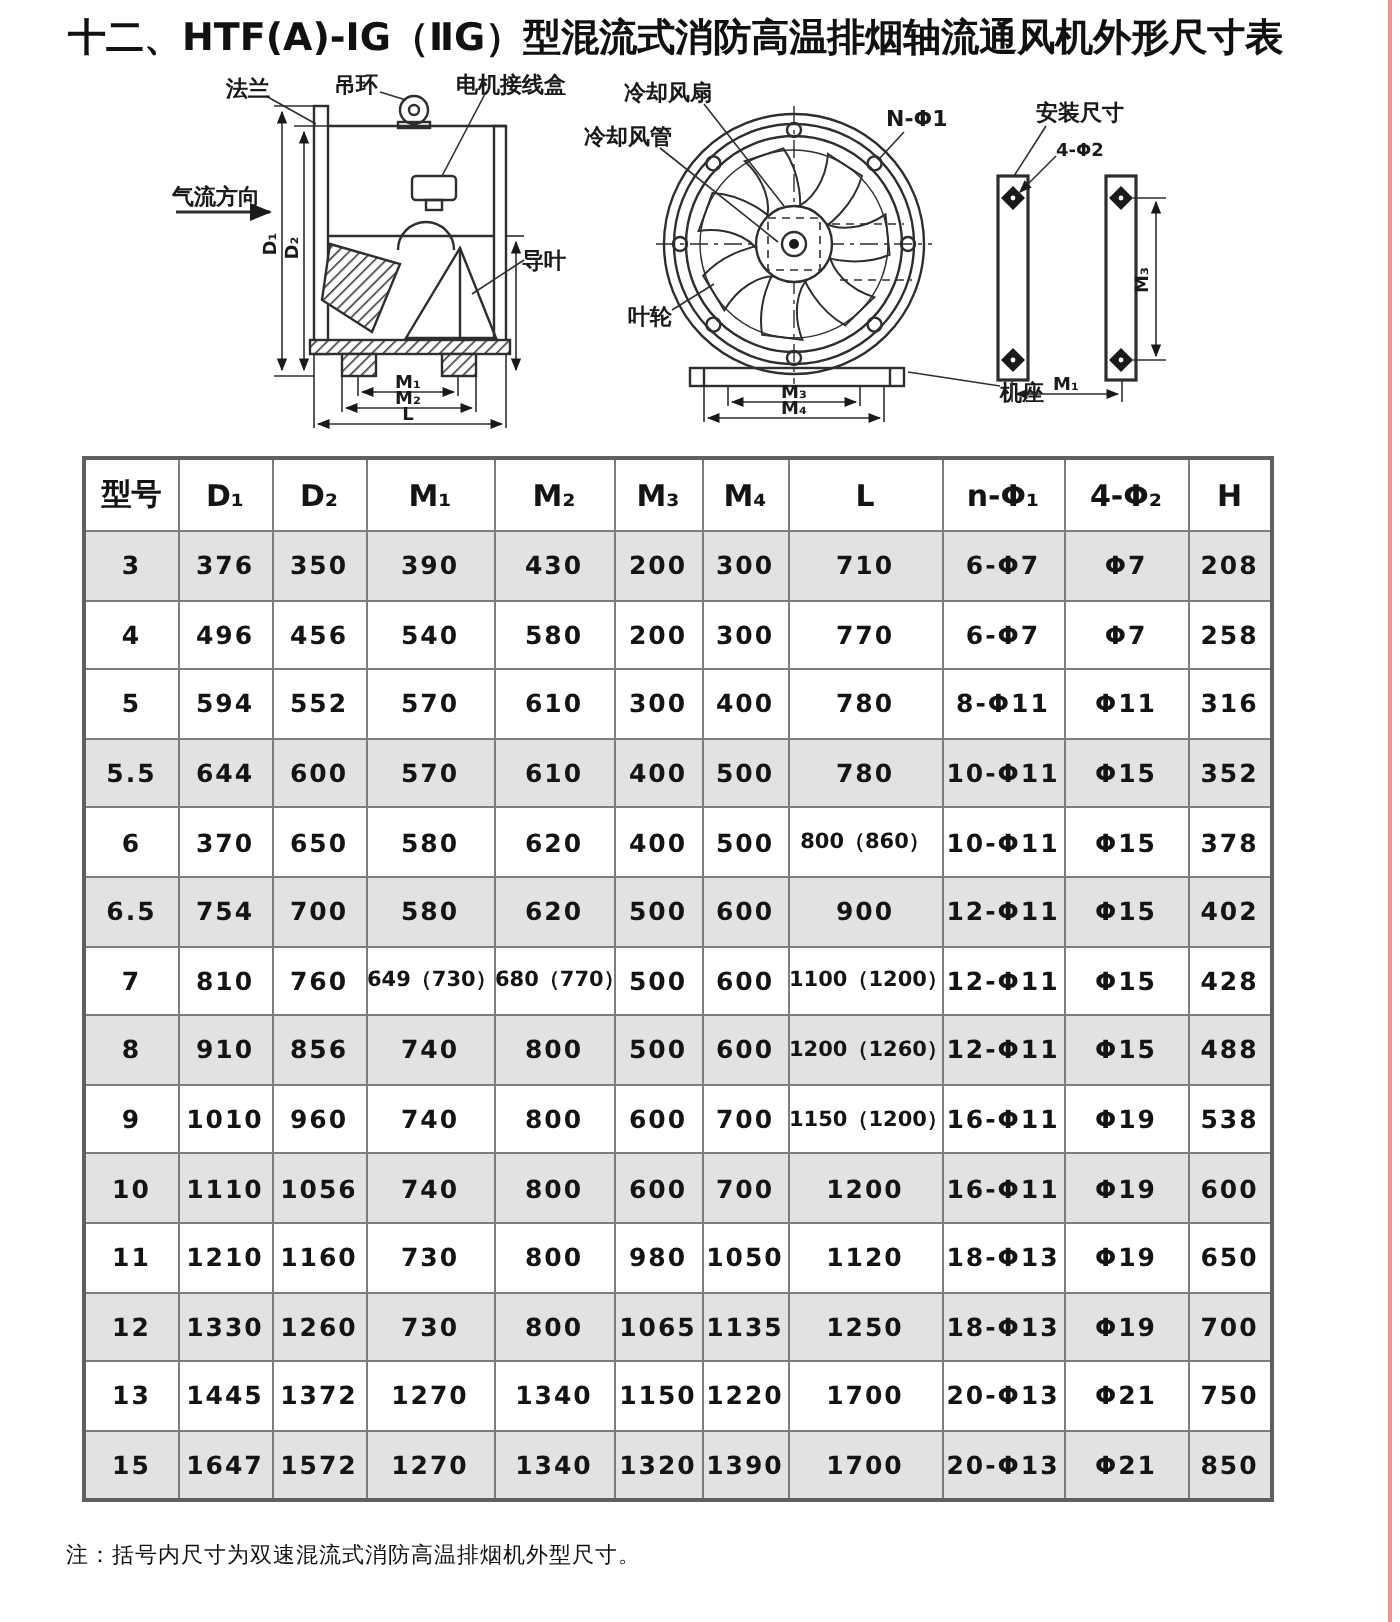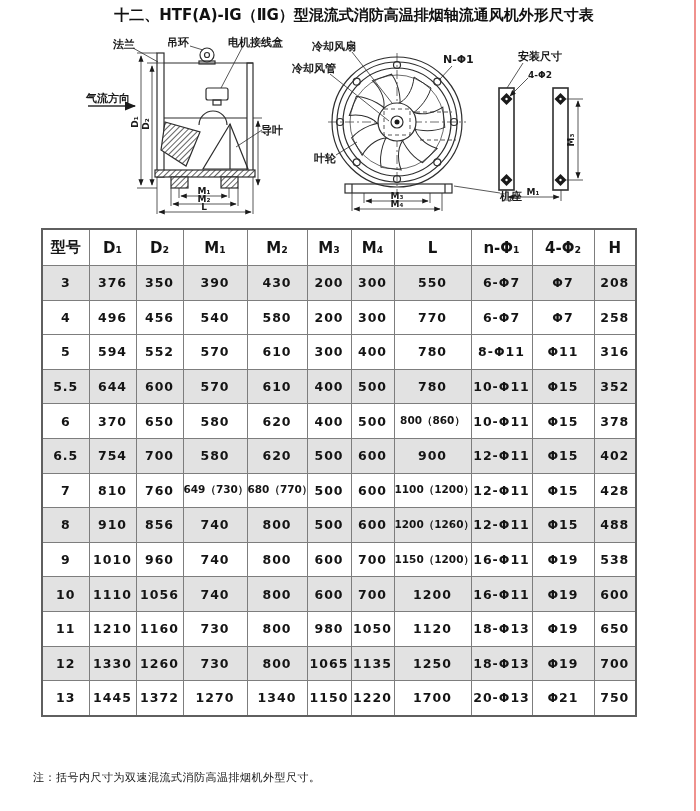--- a/index.html
+++ b/index.html
@@ -4,22 +4,22 @@
 <style>
   html,body{margin:0;padding:0;}
   body{
     width:700px;height:811px;background:#ffffff;
     font-family:"DejaVu Sans", sans-serif;
     position:relative;overflow:hidden;
   }
   .page{position:relative;width:700px;height:811px;background:#fff;}
   .title{
     position:absolute;left:34px;top:6px;width:640px;
-    font-size:15px;font-weight:bold;color:#111;
-    letter-spacing:0px;white-space:nowrap;text-align:center;
+    font-size:19px;font-weight:bold;color:#111;
+    letter-spacing:0px;white-space:nowrap;
   }
   .drawings{position:absolute;left:0;top:32px;width:700px;height:196px;}
   svg text{fill:#1a1a1a;}
   .cn-label{font-size:11px;font-weight:bold;}
   .dim-label{font-size:9px;font-weight:bold;}
   .size-table{
     position:absolute;left:41px;top:228px;width:594px;
     border-collapse:collapse;table-layout:fixed;
     border:2px solid #5f5f5f;
   }
@@ -289,21 +289,21 @@
     </thead>
     <tbody id="size-table-body">
         <tr class="alt">
           <td>3</td>
           <td>376</td>
           <td>350</td>
           <td>390</td>
           <td>430</td>
           <td>200</td>
           <td>300</td>
-          <td>550</td>
+          <td>710</td>
           <td>6-Φ7</td>
           <td>Φ7</td>
           <td>208</td>
         </tr>
         <tr>
           <td>4</td>
           <td>496</td>
           <td>456</td>
           <td>540</td>
           <td>580</td>
@@ -450,19 +450,32 @@
           <td>1372</td>
           <td>1270</td>
           <td>1340</td>
           <td>1150</td>
           <td>1220</td>
           <td>1700</td>
           <td>20-Φ13</td>
           <td>Φ21</td>
           <td>750</td>
         </tr>
+        <tr class="alt">
+          <td>15</td>
+          <td>1647</td>
+          <td>1572</td>
+          <td>1270</td>
+          <td>1340</td>
+          <td>1320</td>
+          <td>1390</td>
+          <td>1700</td>
+          <td>20-Φ13</td>
+          <td>Φ21</td>
+          <td>850</td>
+        </tr>
       </tbody>
   </table>
 
   <div class="note">注：括号内尺寸为双速混流式消防高温排烟机外型尺寸。</div>
 
   <div class="red-line"></div>
 </div>
 
 </body></html>

